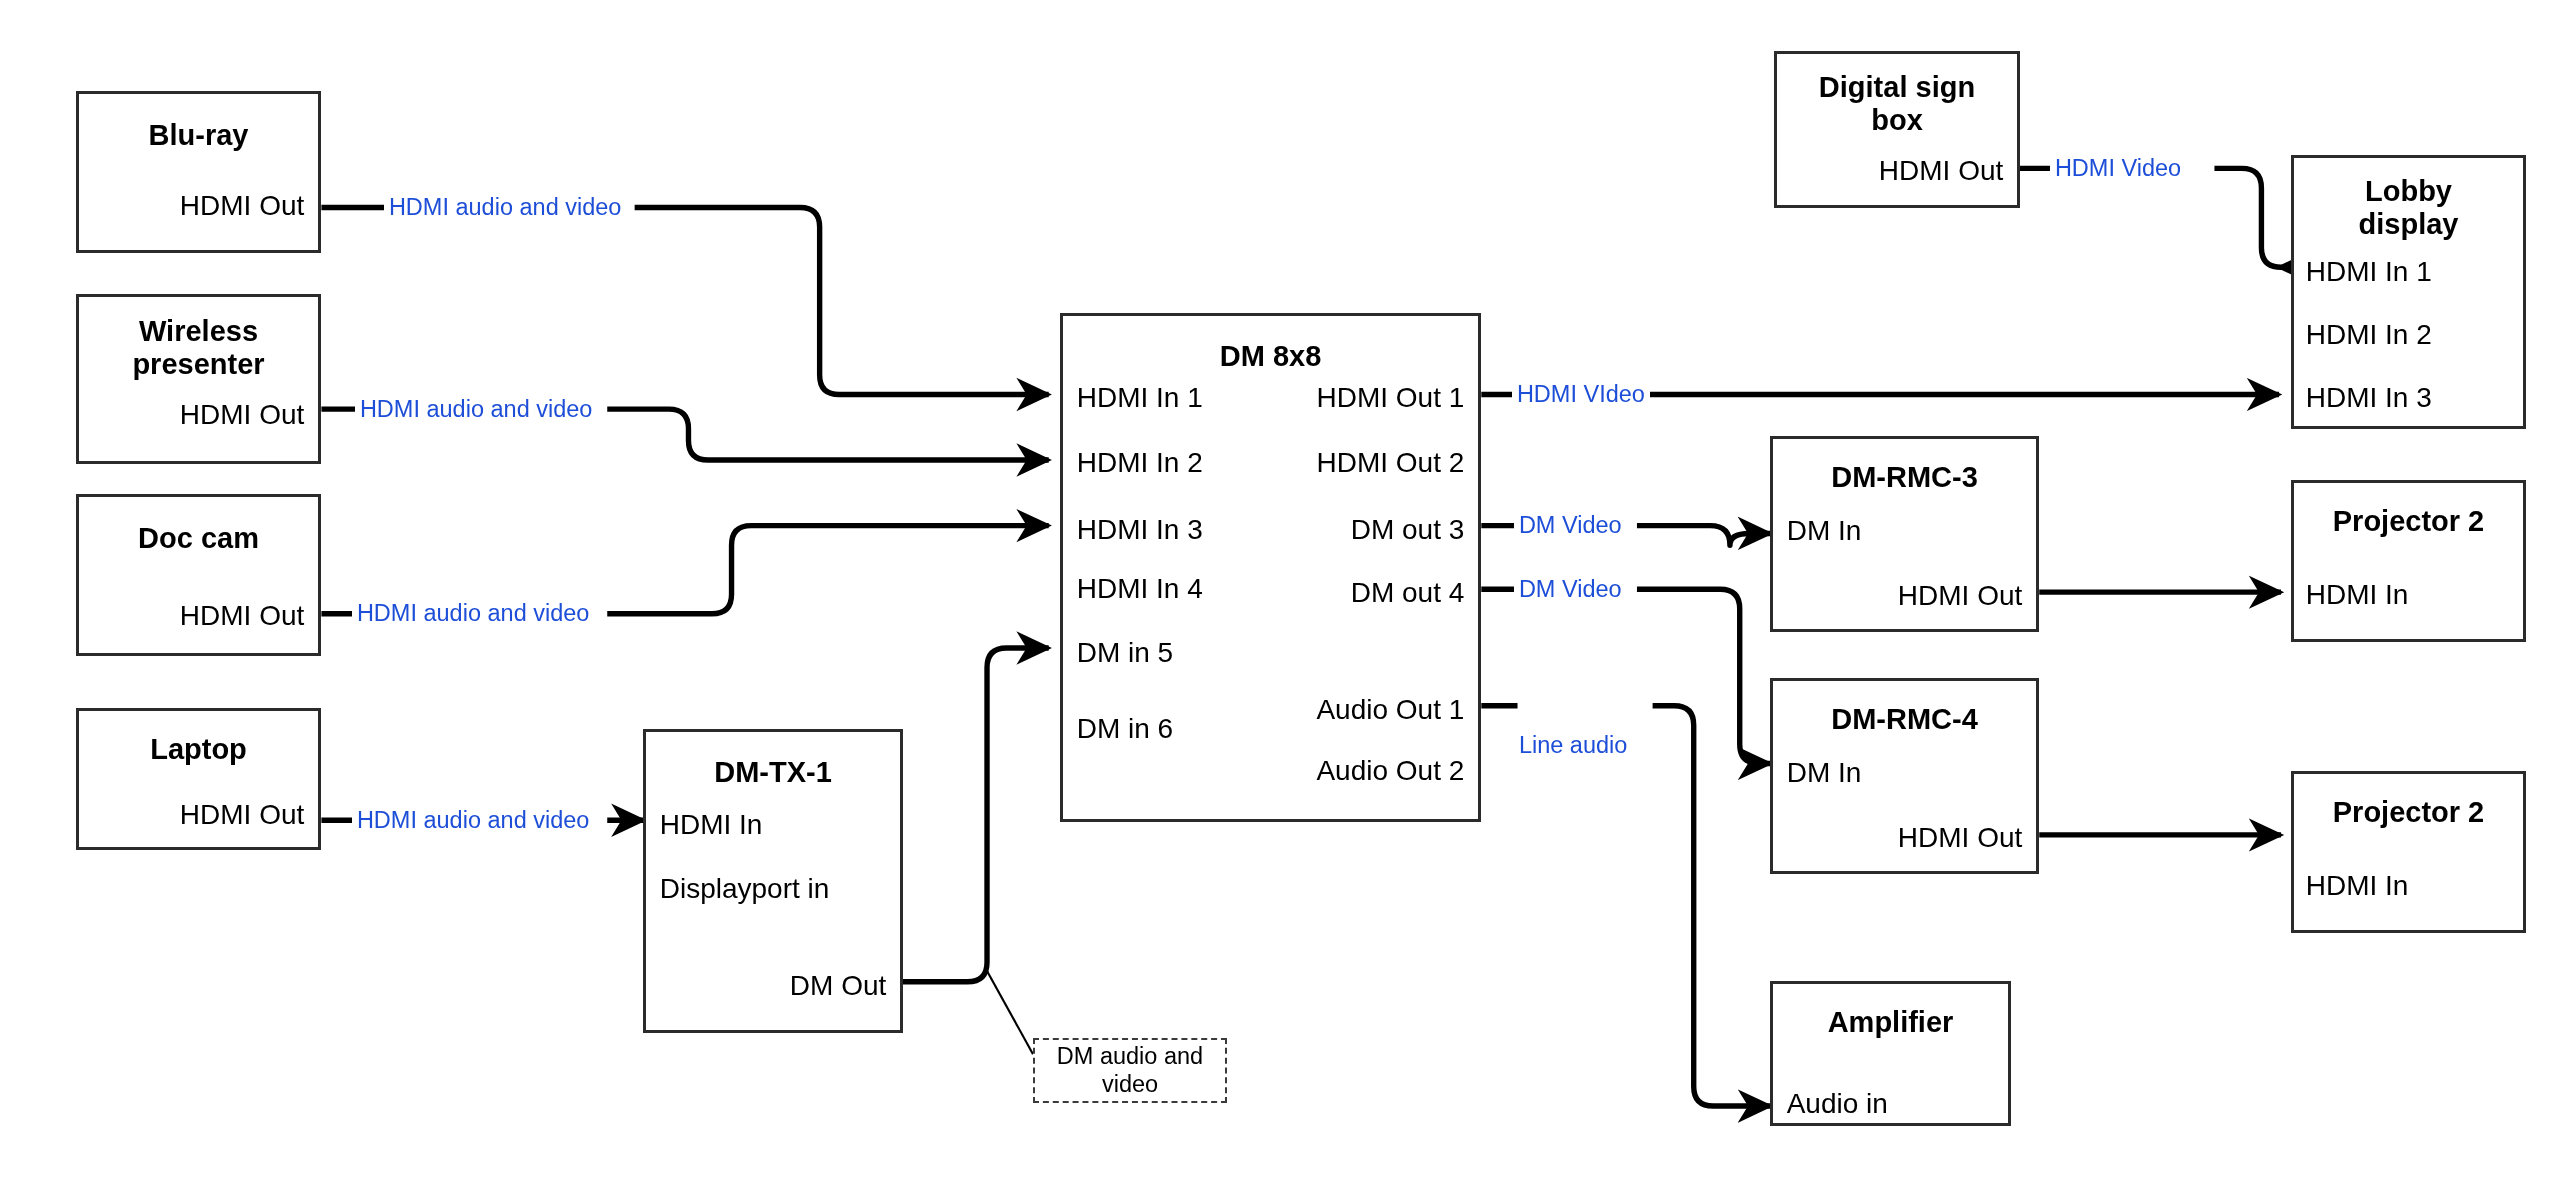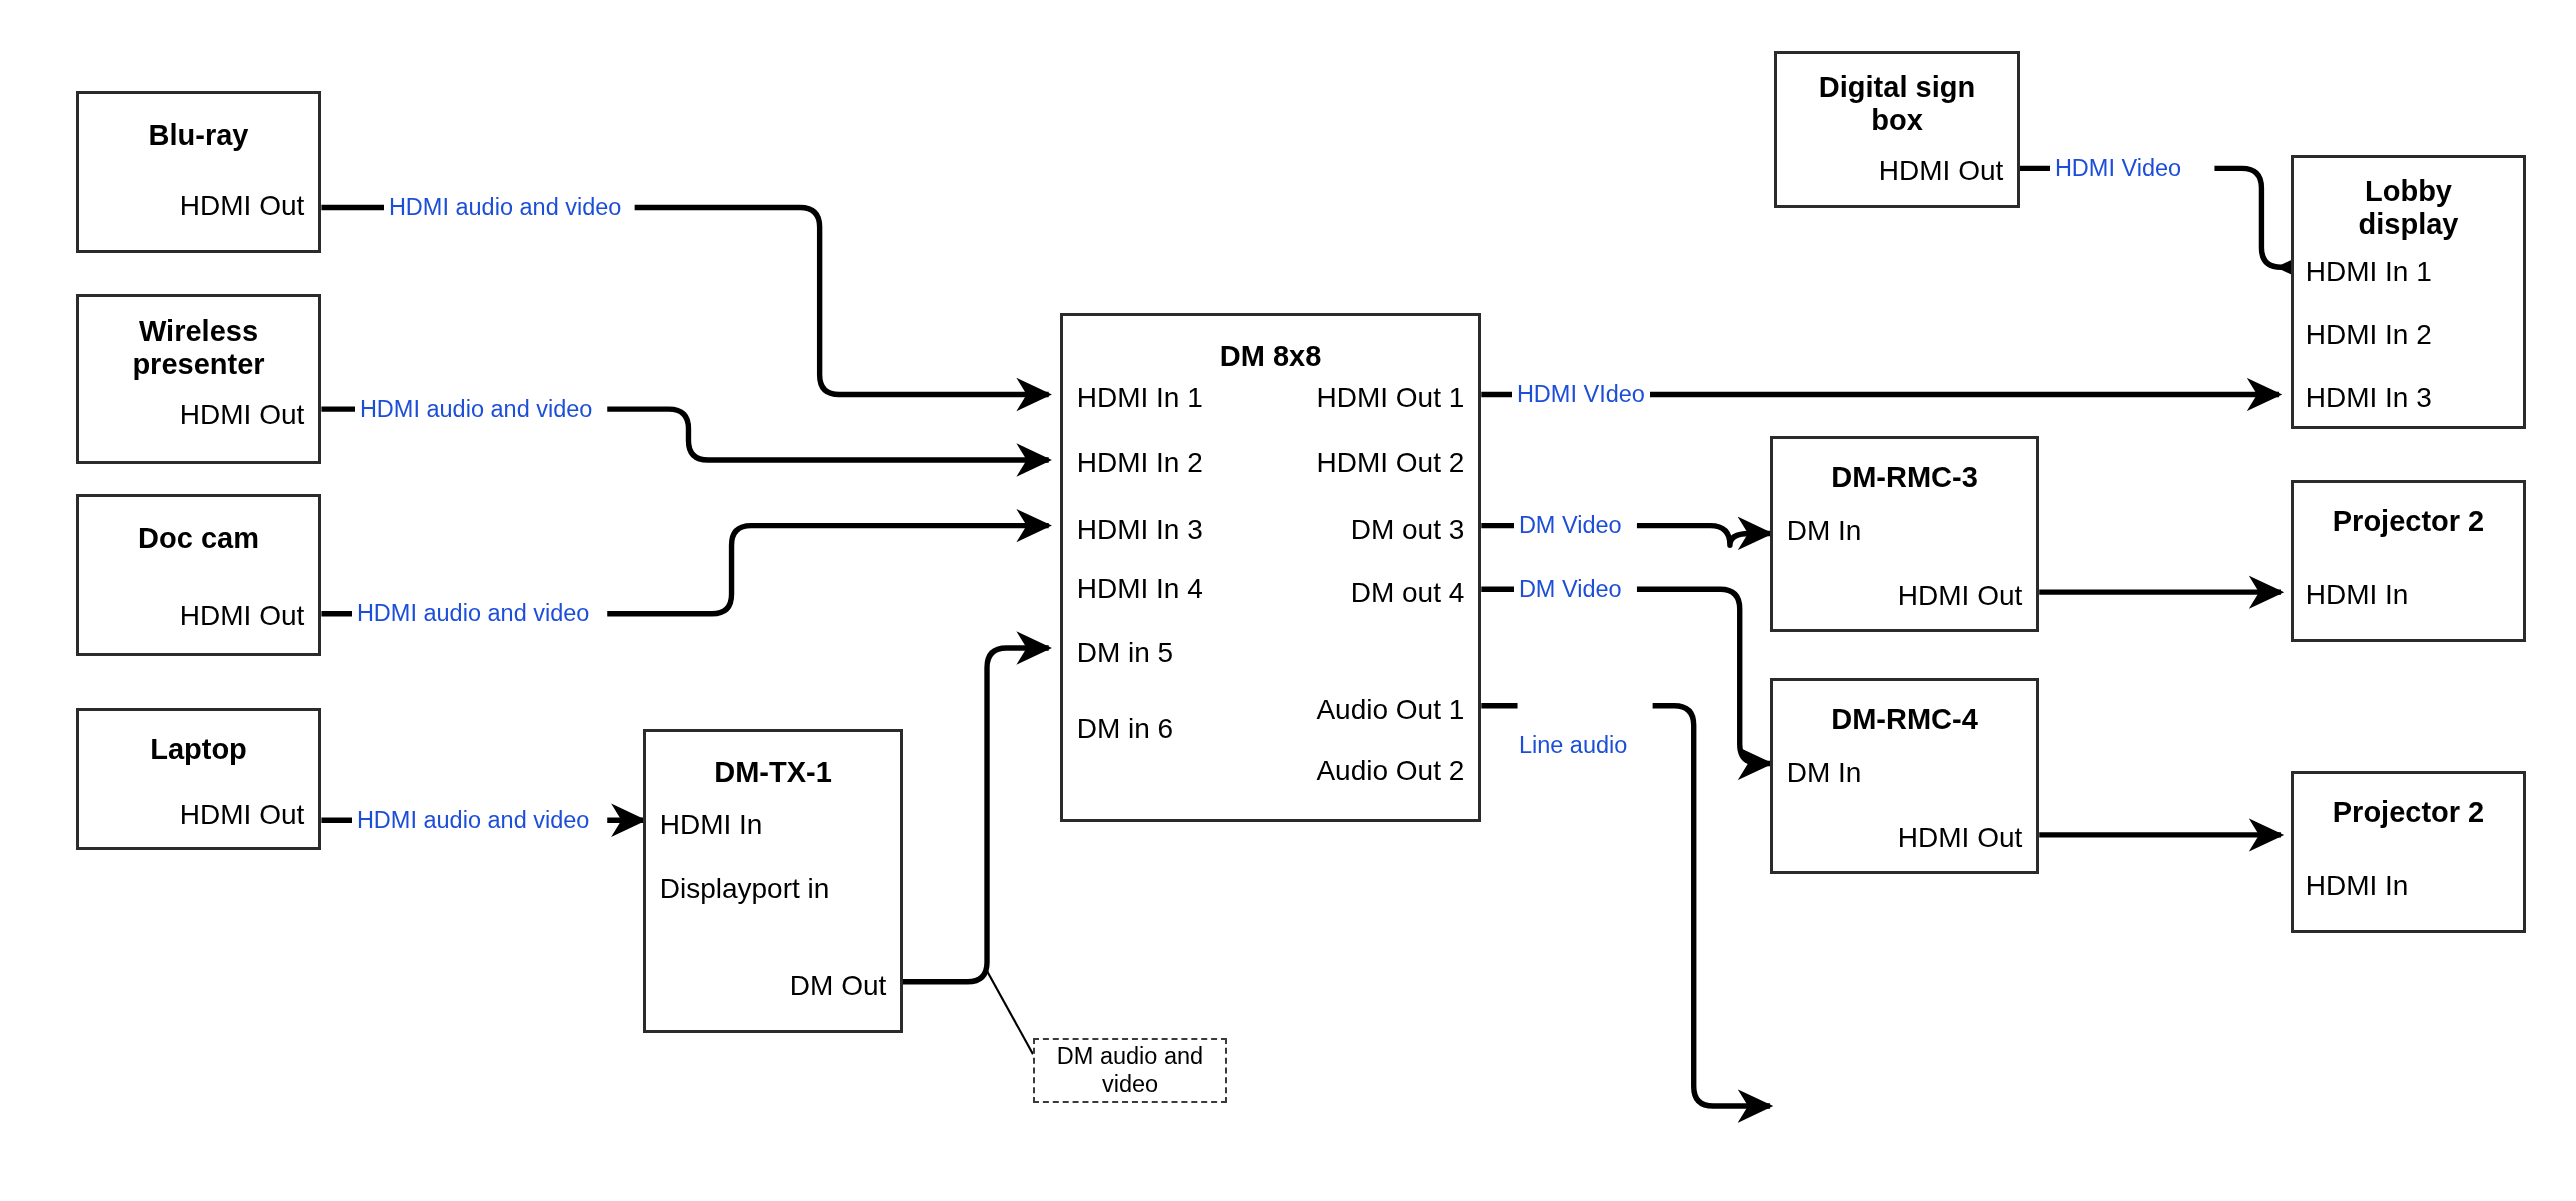--- a/index.html
+++ b/index.html
@@ -212,20 +212,24 @@
   <div class="node" style="left:2291px; top:480px; width:235px; height:162px;">
     <div class="node-title" style="top:21.5px;">Projector 2</div>
     <div class="port left" style="left:11.7px; top:98px;">HDMI In</div>
   </div>
 
   <div class="node" style="left:2291px; top:723px; width:235px; height:162px;margin-top:48px;">
     <div class="node-title" style="top:21.5px;">Projector 2</div>
     <div class="port left" style="left:11.7px; top:98px;">HDMI In</div>
   </div>
 
+  <div class="node" style="left:1770px; top:981px; width:241px; height:145px;">
+    <div class="node-title" style="top:21.5px;">Amplifier</div>
+    <div class="port left" style="left:13.7px; top:106px;">Audio in</div>
+  </div>
 
   <div class="edge-label" style="left:384px; top:194px;">HDMI audio and video</div>
 
   <div class="edge-label" style="left:355px; top:396px;">HDMI audio and video</div>
 
   <div class="edge-label" style="left:352px; top:600px;">HDMI audio and video</div>
 
   <div class="edge-label" style="left:352px; top:807px;">HDMI audio and video</div>
 
   <div class="edge-label" style="left:1512px; top:381px;">HDMI VIdeo</div>

